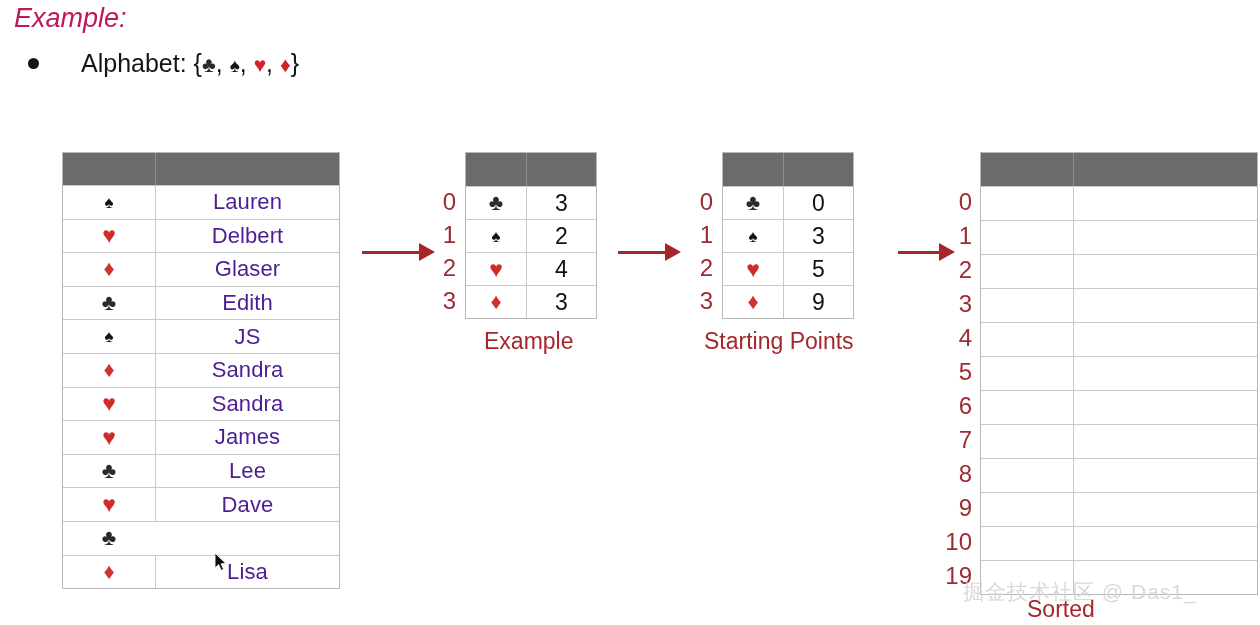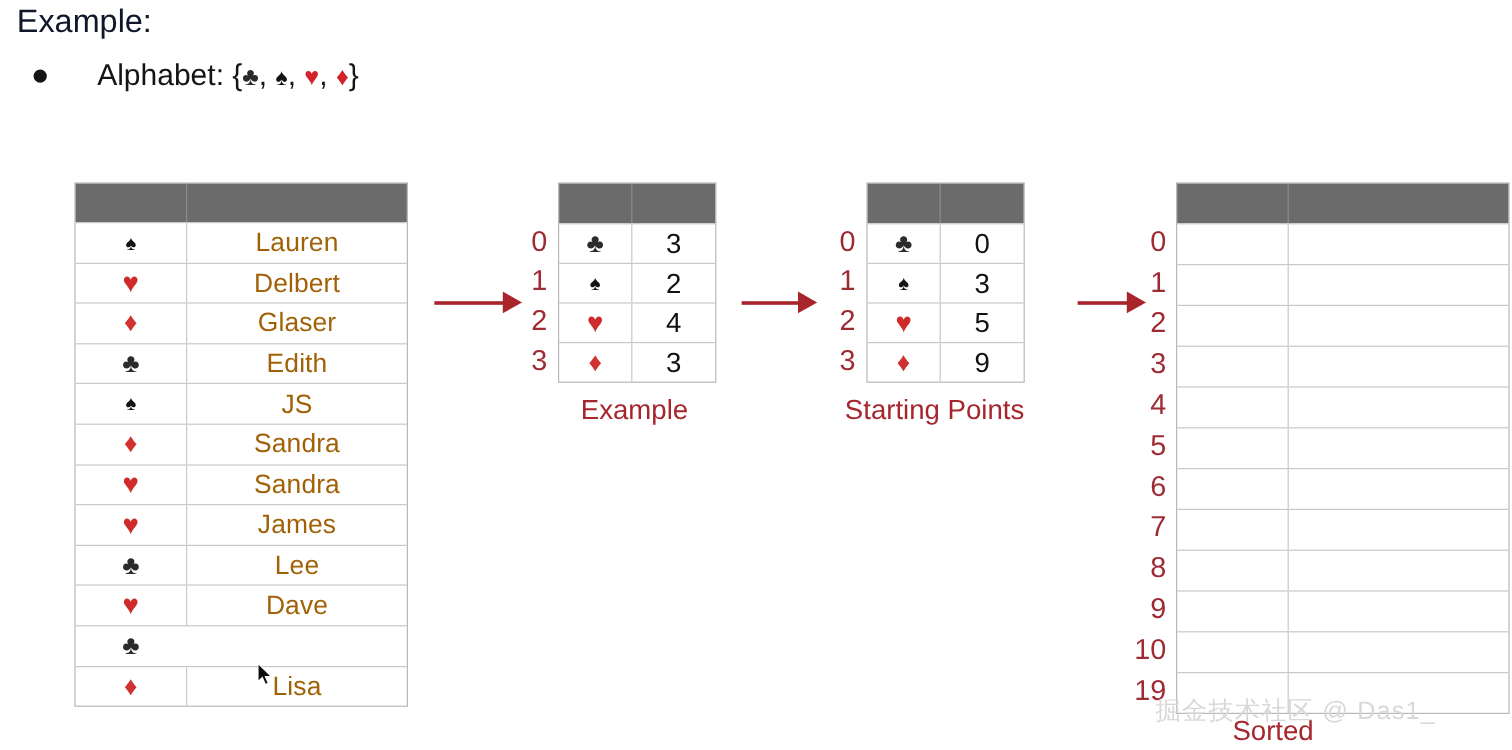--- a/index.html
+++ b/index.html
@@ -16,22 +16,23 @@
     color: #111111;
   }
 
   
   #slide-title {
     position: absolute;
     left: 14px;
     top: 2px;
     font-size: 27px;
     line-height: 32px;
-    color: #0f172a;
+    color: #be185d;
     white-space: nowrap;
+    font-style: italic;
   }
   #bullet-row {
     position: absolute;
     left: 28px;
     top: 48px;
     display: flex;
     align-items: center;
     white-space: nowrap;
   }
   #bullet-dot {
@@ -90,21 +91,21 @@
   
   #table-names { left: 62px; top: 152px; width: 278px; }
   #table-names .hdr { height: 32px; }
   #table-names .hdr .h1 { width: 92px; }
   #table-names .hdr .h2 { flex: 1; border-left: 1px solid #8d8d8d; }
   #table-names .row { height: 33.6px; }
   #table-names .cell-suit { width: 92px; }
   #table-names .cell-val {
     flex: 1;
     font-size: 22px;
-    color: #a16207;
+    color: #4c1d95;
     letter-spacing: .1px;
     text-align: center;
   }
 
   
   #table-counts { left: 465px; top: 152px; width: 132px; }
   #table-counts .hdr { height: 33px; }
   #table-counts .hdr .h1 { width: 60px; }
   #table-counts .hdr .h2 { flex: 1; border-left: 1px solid #8d8d8d; }
   #table-counts .row { height: 33px; }

